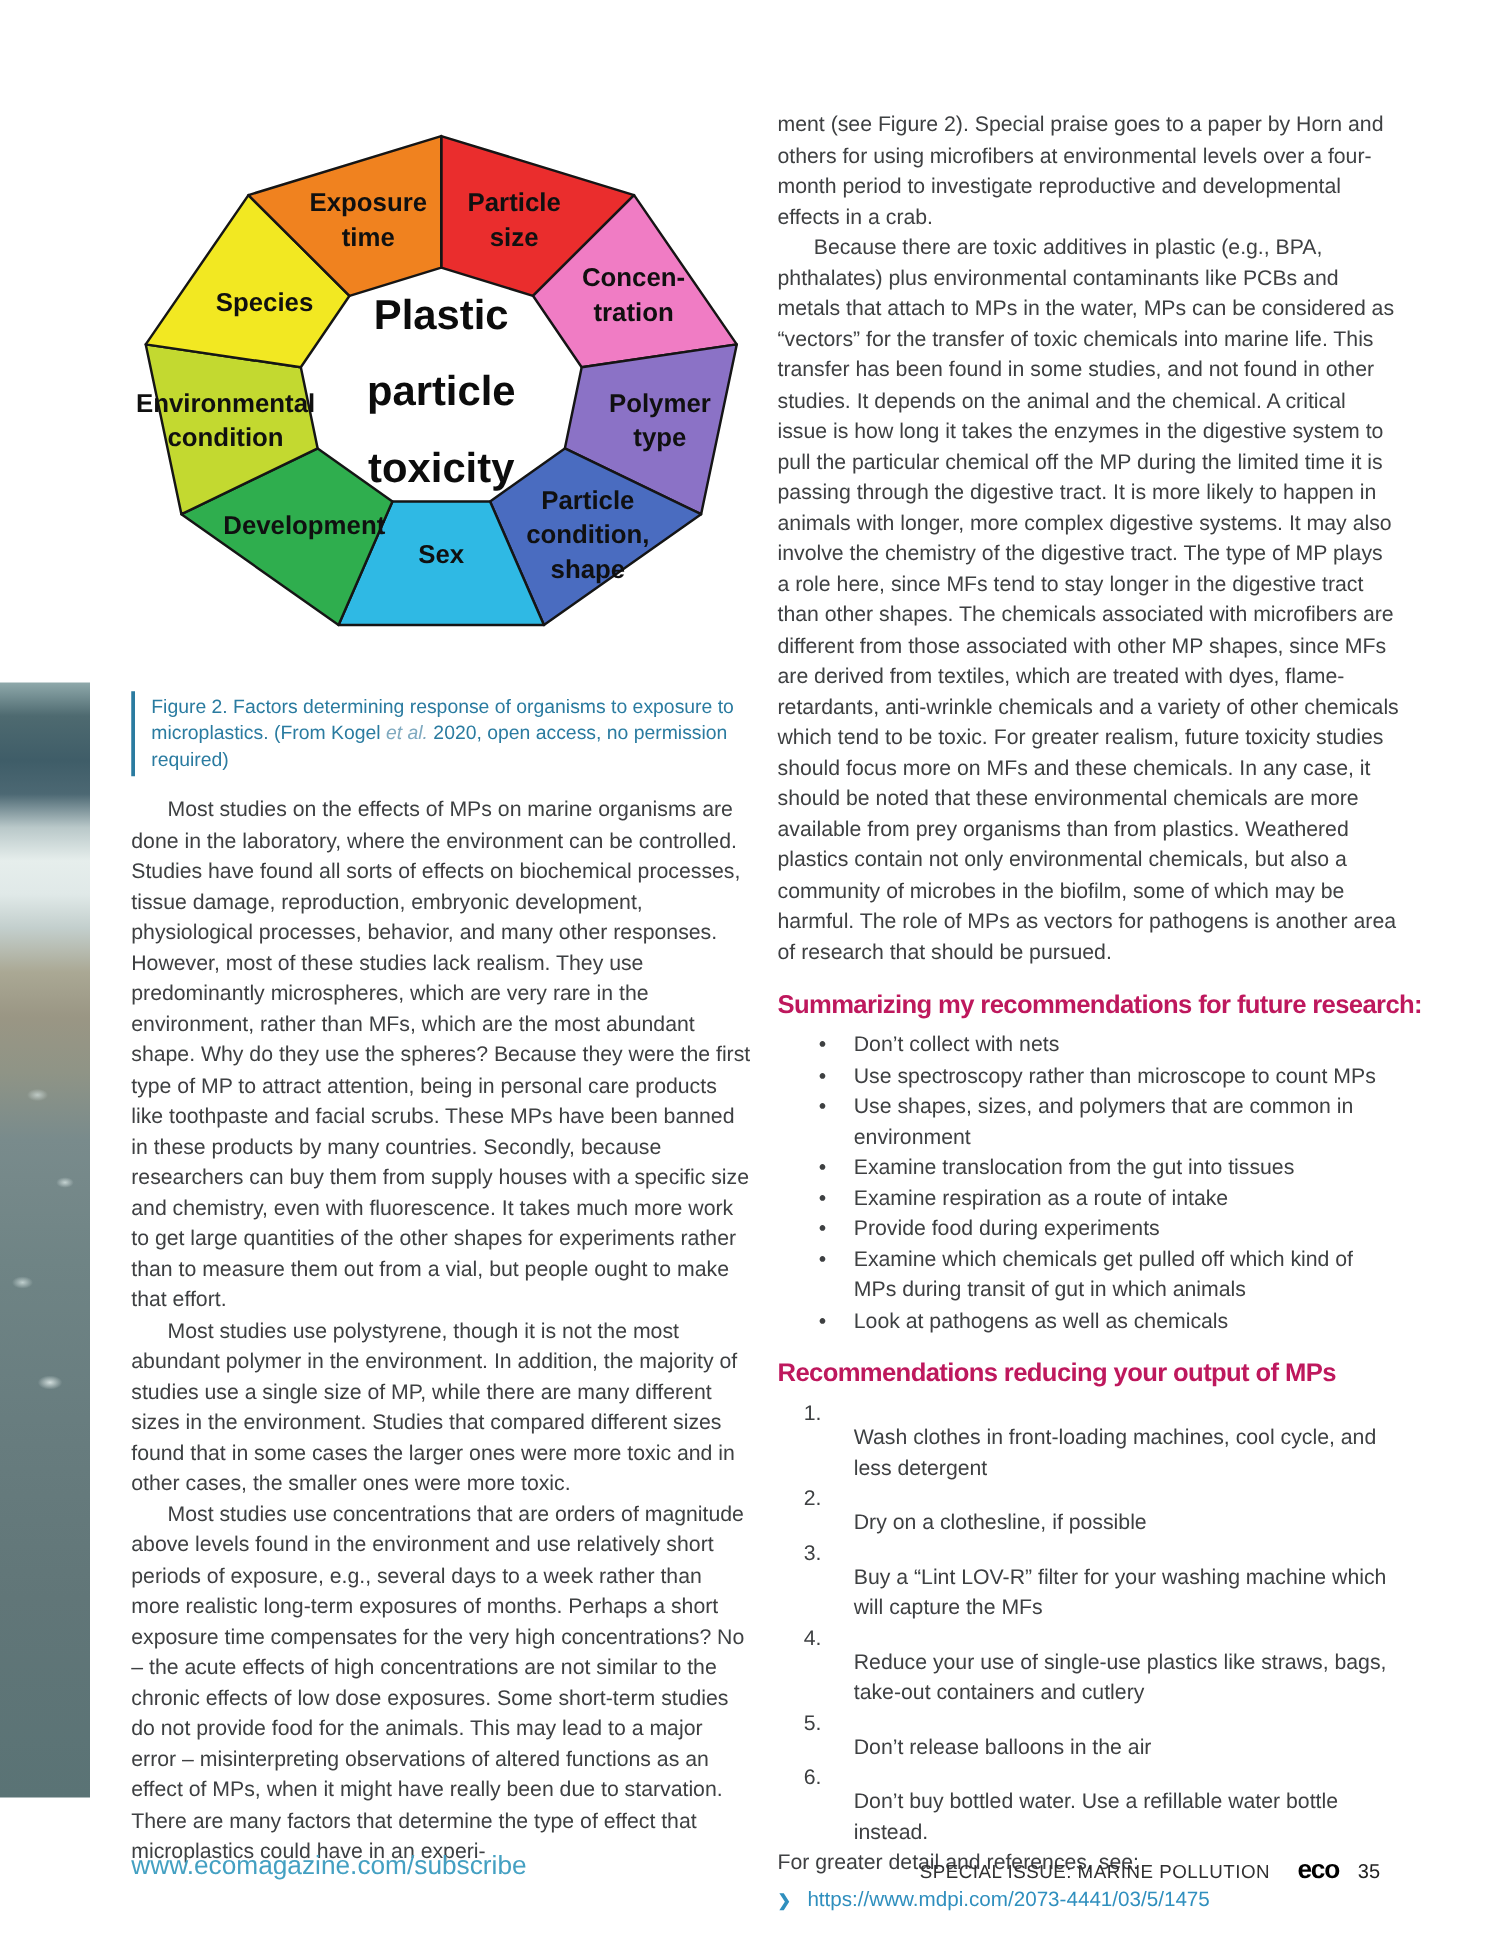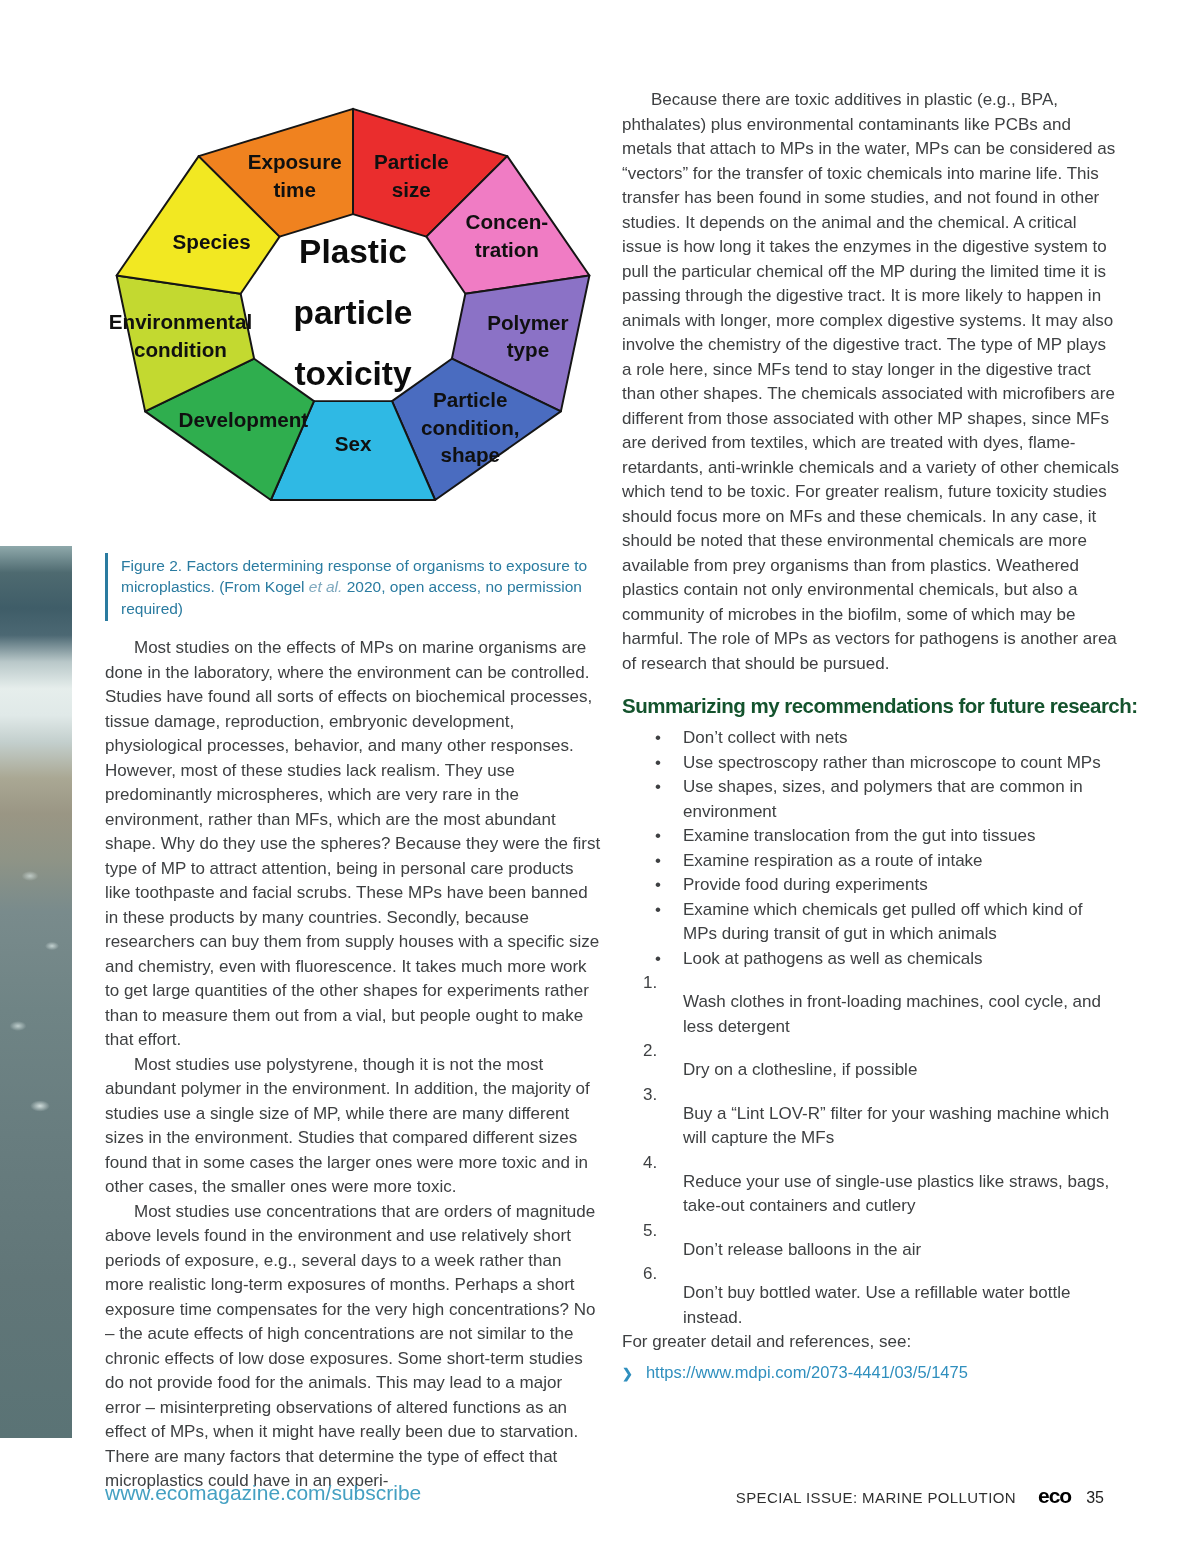--- a/index.html
+++ b/index.html
@@ -30,21 +30,21 @@
   #figure-wrap { margin:4px 0 0 2px; width:492px; }
   
   #figure-caption {
     margin:20px 0 0 0; border-left:3px solid #2a7ba0; padding:2px 0 2px 13px;
     font-size:15.5px; line-height:21.5px; color:#2a7ba0;
   }
   #figure-caption .it { font-style:italic; color:#7fa9bf; }
   #left-col .first-para { margin-top:15px; }
   
   h2.sec {
-    margin:17px 0 7px 0; font-size:20.5px; line-height:26px; color:#14532d;
+    margin:17px 0 7px 0; font-size:20.5px; line-height:26px; color:#be185d;
     letter-spacing:-0.5px; white-space:nowrap; font-weight:bold;
   }
   
   .li { display:flex; margin:0; }
   .li .mk { flex:0 0 18px; margin-left:27px; text-align:center; }
   .li .tx { flex:1; padding-left:16px; }
   .nli .mk { flex:0 0 24px; margin-left:21px; text-align:left; }
   .nli .tx { padding-left:16px;margin-top:19px; }
   .more { margin-top:27px; }
   .linkrow { margin-top:5px; display:flex; align-items:baseline; }
@@ -90,20 +90,21 @@
         <text text-anchor="middle" fill="#0c0c0c" font-size="34" font-weight="bold" font-family="&quot;Liberation Sans&quot;, sans-serif"><tspan x="250" y="166.0">Plastic</tspan><tspan x="250" y="228.0">particle</tspan><tspan x="250" y="290.0">toxicity</tspan></text>
       </svg>
   </div>
   <div id="figure-caption"><span>Figure 2. Factors determining response of organisms to exposure to microplastics. (From Kogel </span><span class="it">et al.</span><span> 2020, open access, no permission required)</span></div>
   <p class="body ind first-para">Most studies on the effects of MPs on marine organisms are done in the laboratory, where the environment can be controlled. Studies have found all sorts of effects on biochemical processes, tissue damage, reproduction, embryonic development, physiological processes, behavior, and many other responses. However, most of these studies lack realism. They use predominantly microspheres, which are very rare in the environment, rather than MFs, which are the most abundant shape. Why do they use the spheres? Because they were the first type of MP to attract attention, being in personal care products like toothpaste and facial scrubs. These MPs have been banned in these products by many countries. Secondly, because researchers can buy them from supply houses with a specific size and chemistry, even with fluorescence. It takes much more work to get large quantities of the other shapes for experiments rather than to measure them out from a vial, but people ought to make that effort.</p>
   <p class="body ind">Most studies use polystyrene, though it is not the most abundant polymer in the environment. In addition, the majority of studies use a single size of MP, while there are many different sizes in the environment. Studies that compared different sizes found that in some cases the larger ones were more toxic and in other cases, the smaller ones were more toxic.</p>
   <p class="body ind">Most studies use concentrations that are orders of magnitude above levels found in the environment and use relatively short periods of exposure, e.g., several days to a week rather than more realistic long-term exposures of months. Perhaps a short exposure time compensates for the very high concentrations? No – the acute effects of high concentrations are not similar to the chronic effects of low dose exposures. Some short-term studies do not provide food for the animals. This may lead to a major error – misinterpreting observations of altered functions as an effect of MPs, when it might have really been due to starvation.  There are many factors that determine the type of effect that microplastics could have in an experi-</p>
 </div>
 
 <div id="right-col" class="col">
+  <p class="body">ment (see Figure 2). Special praise goes to a paper by Horn and others for using microfibers at environmental levels over a four-month period to investigate reproductive and developmental effects in a crab.</p>
   <p class="body ind">Because there are toxic additives in plastic (e.g., BPA, phthalates) plus environmental contaminants like PCBs and metals that attach to MPs in the water, MPs can be considered as “vectors” for the transfer of toxic chemicals into marine life. This transfer has been found in some studies, and not found in other studies. It depends on the animal and the chemical. A critical issue is how long it takes the enzymes in the digestive system to pull the particular chemical off the MP during the limited time it is passing through the digestive tract. It is more likely to happen in animals with longer, more complex digestive systems. It may also involve the chemistry of the digestive tract. The type of MP plays a role here, since MFs tend to stay longer in the digestive tract than other shapes. The chemicals associated with microfibers are different from those associated with other MP shapes, since MFs are derived from textiles, which are treated with dyes, flame-retardants, anti-wrinkle chemicals and a variety of other chemicals which tend to be toxic. For greater realism, future toxicity studies should focus more on MFs and these chemicals.  In any case, it should be noted that these environmental chemicals are more available from prey organisms than from plastics. Weathered plastics contain not only environmental chemicals, but also a community of microbes in the biofilm, some of which may be harmful. The role of MPs as vectors for pathogens is another area of research that should be pursued.</p>
 
   <h2 class="sec">Summarizing my recommendations for future research:</h2>
   <div class="blist">
     <div class="li">
         <span class="mk">•</span>
         <span class="tx">Don’t collect with nets</span>
       </div>
     <div class="li">
         <span class="mk">•</span>
@@ -128,20 +129,21 @@
     <div class="li">
         <span class="mk">•</span>
         <span class="tx">Examine which chemicals get pulled off which kind of MPs during transit of gut in which animals</span>
       </div>
     <div class="li">
         <span class="mk">•</span>
         <span class="tx">Look at pathogens as well as chemicals</span>
       </div>
   </div>
 
+  <h2 class="sec">Recommendations reducing your output of MPs</h2>
   <div class="nlist">
     <div class="li nli">
         <span class="mk">1.</span>
         <span class="tx">Wash clothes in front-loading machines, cool cycle, and less detergent</span>
       </div>
     <div class="li nli">
         <span class="mk">2.</span>
         <span class="tx">Dry on a clothesline, if possible</span>
       </div>
     <div class="li nli">

